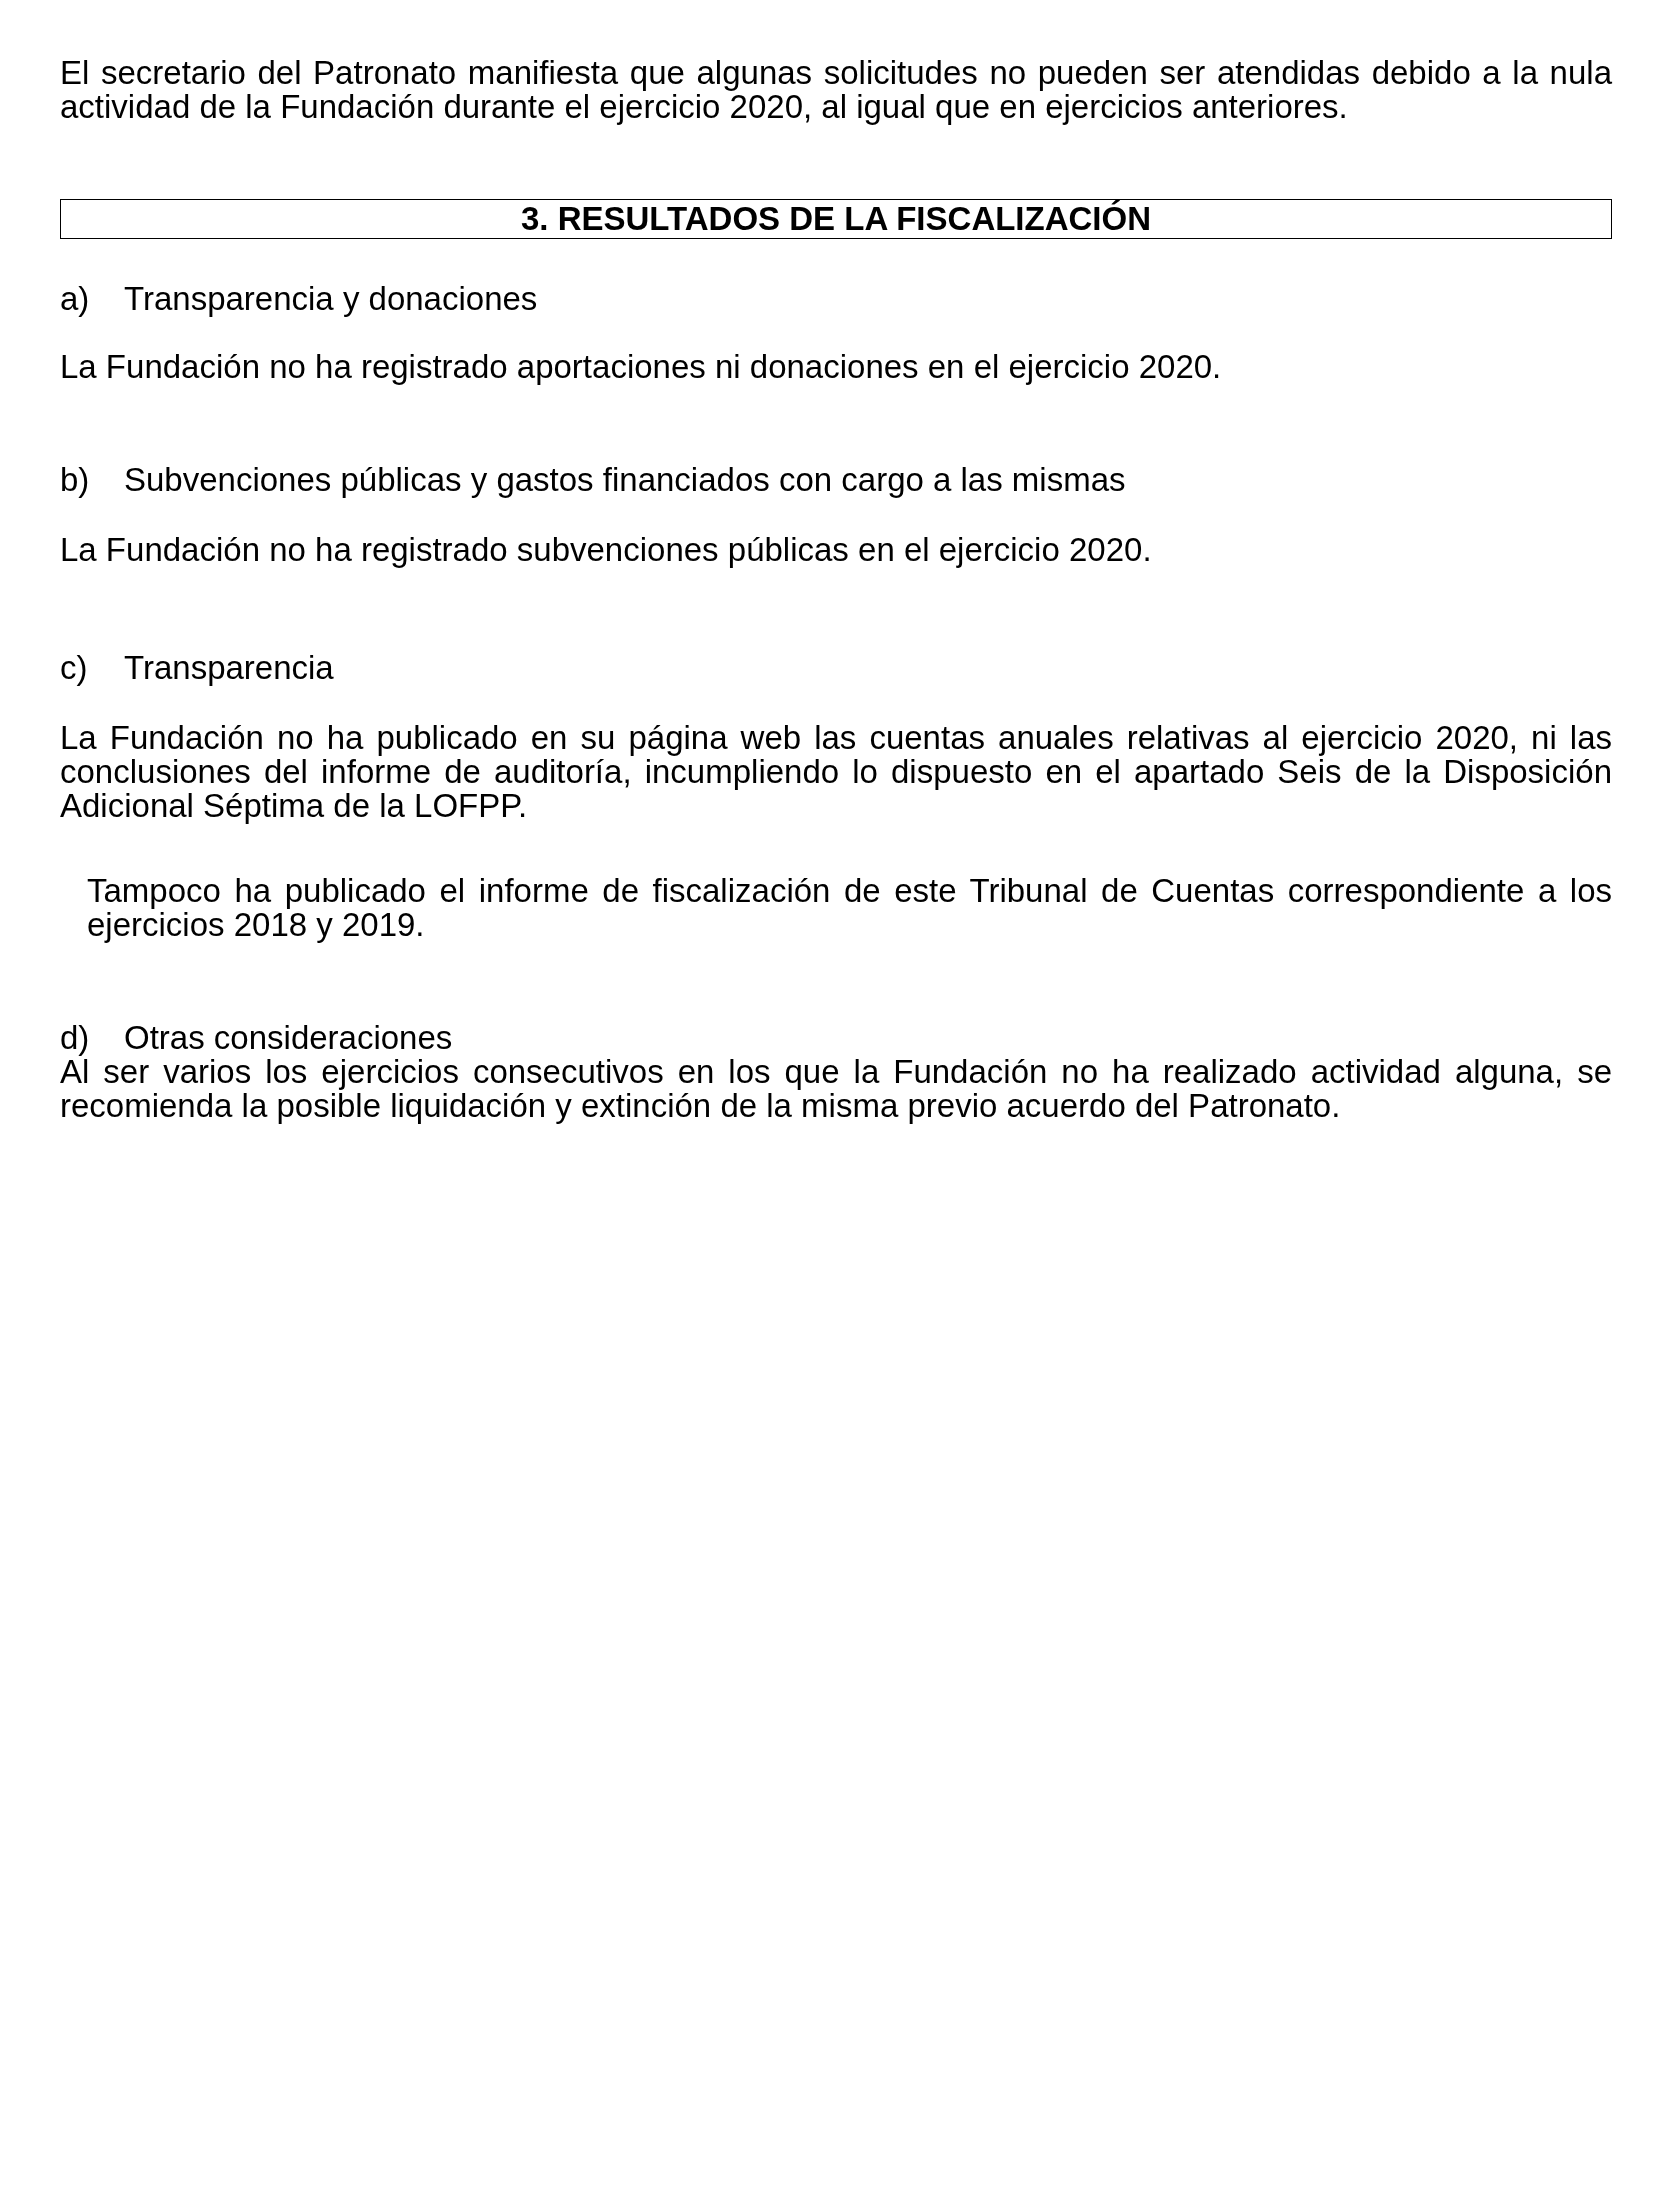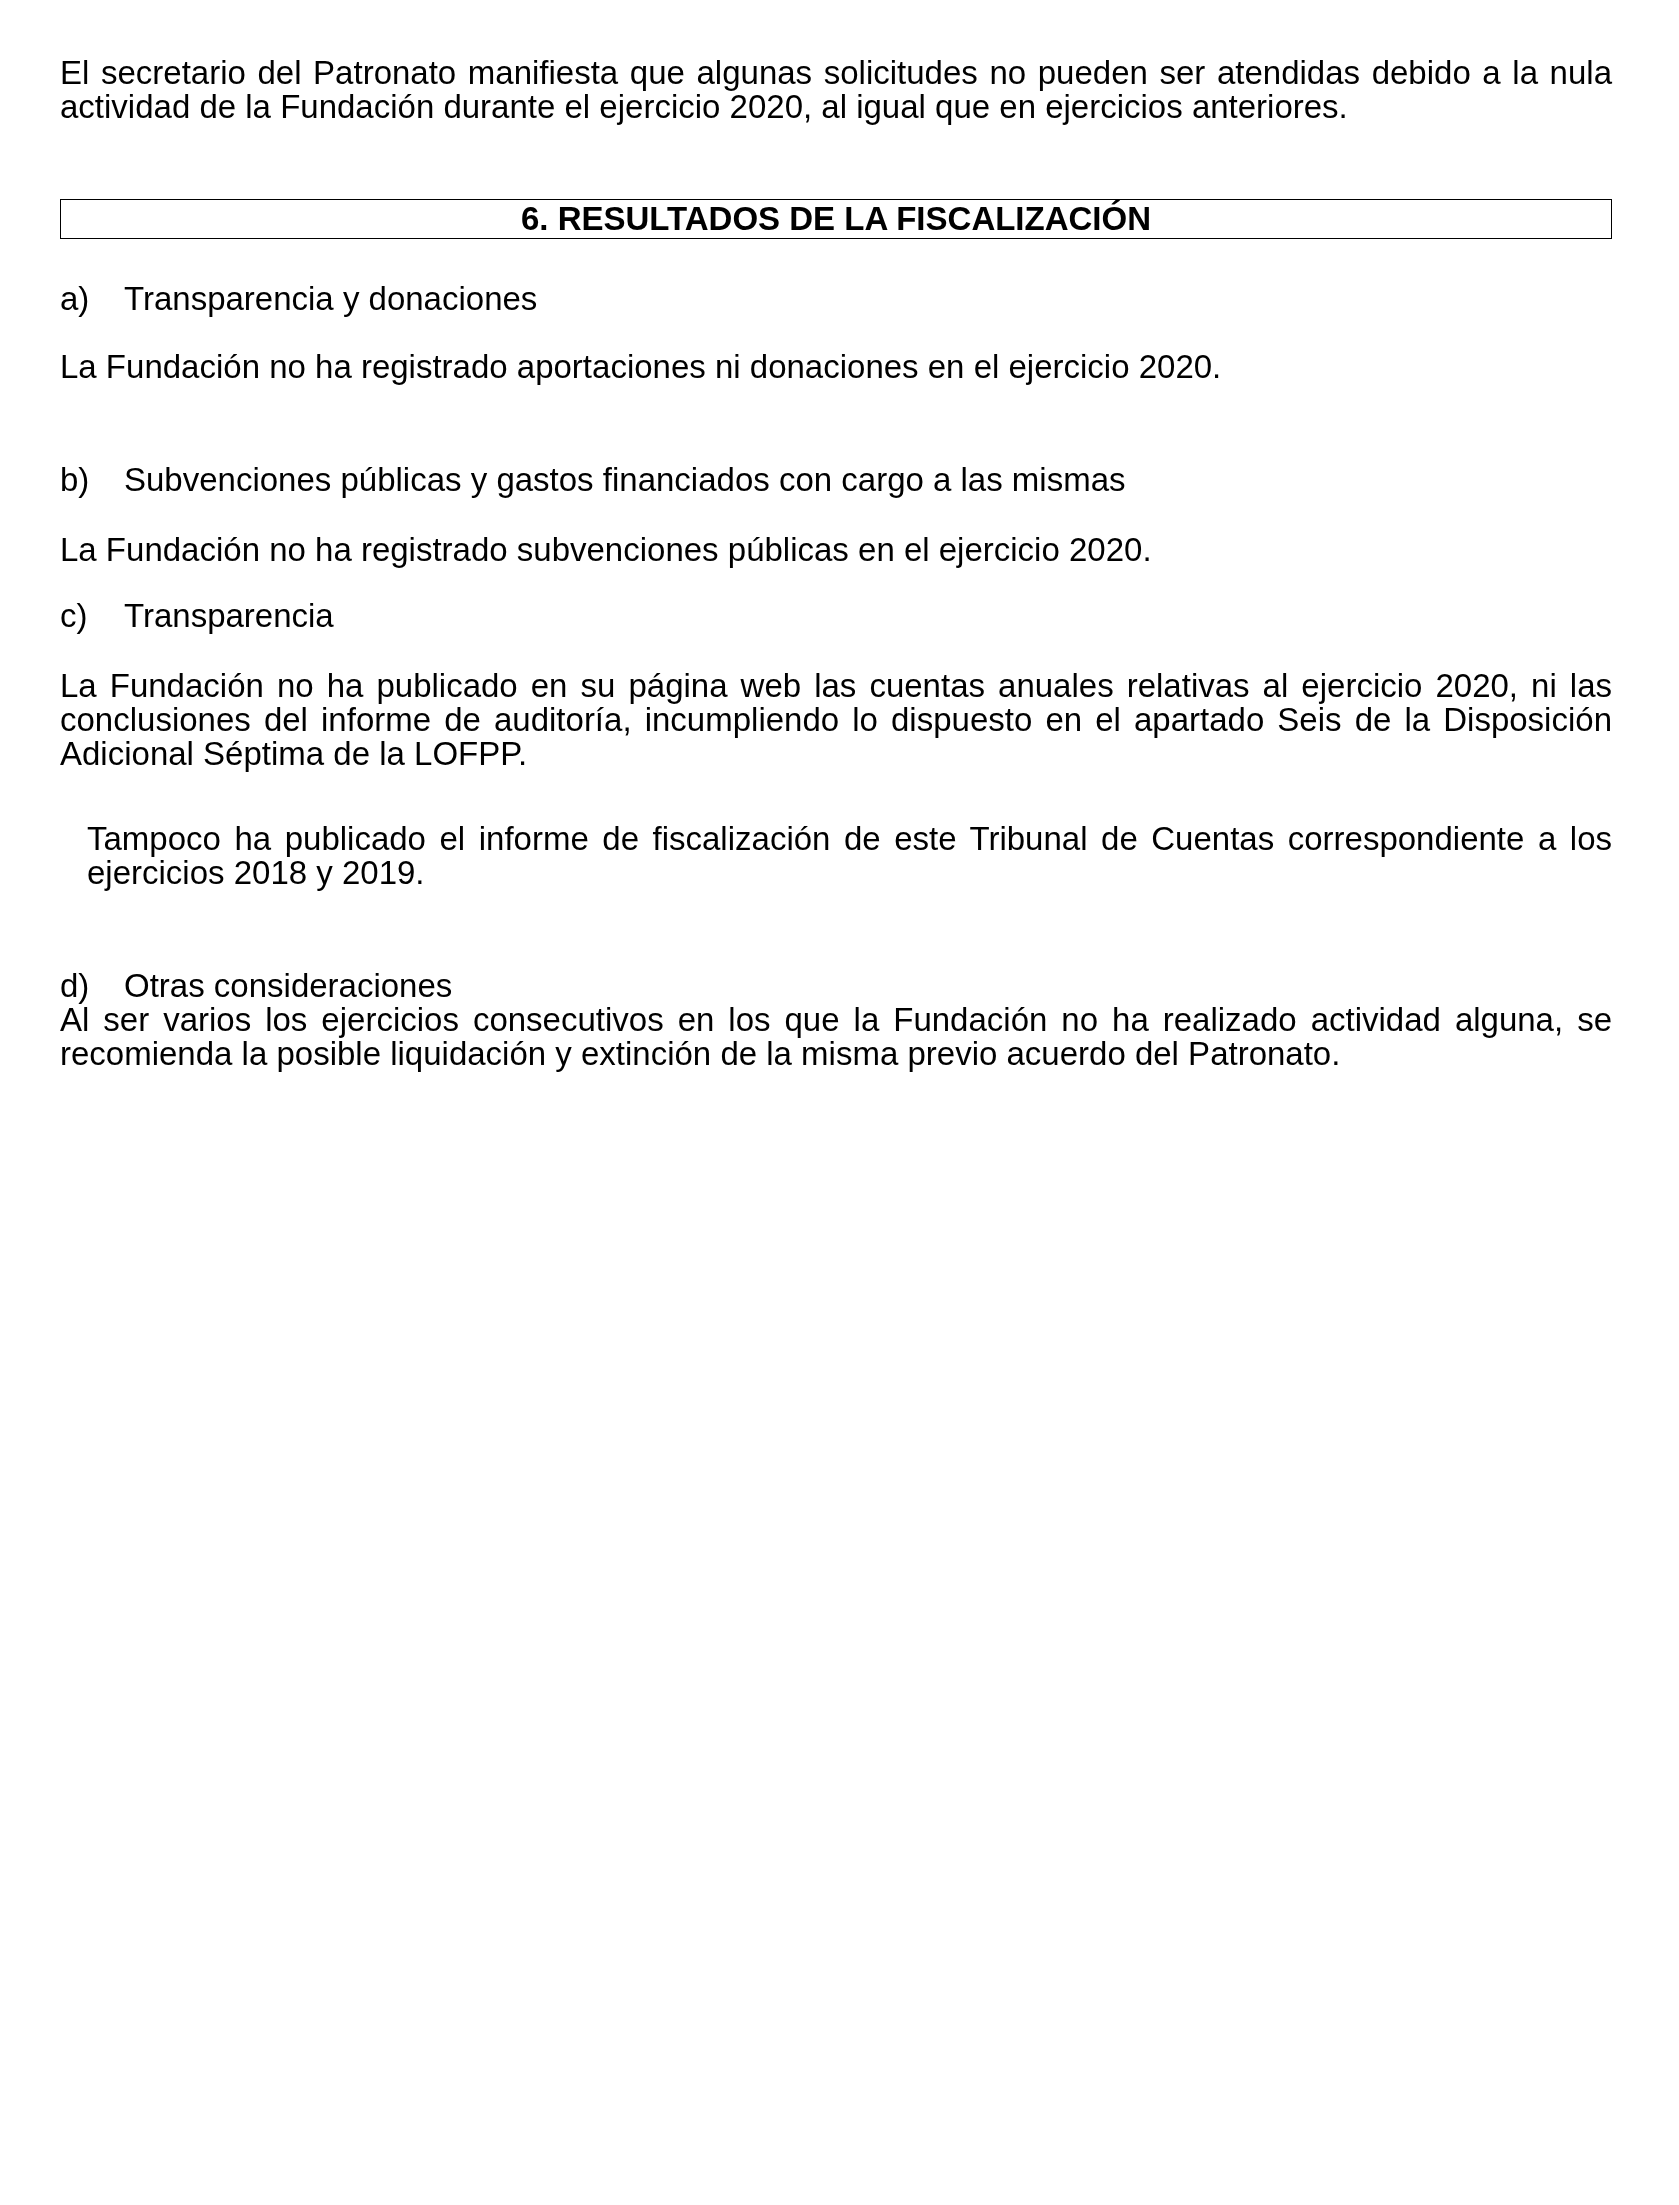--- a/index.html
+++ b/index.html
@@ -33,31 +33,31 @@
     font-weight: bold;
   }
   .heading { white-space: nowrap; }
   .marker { display: inline-block; width: 64px; }
   .mt43  { margin-top: 34px; }
   .mt45  { margin-top: 36px; }
   .mt51  { }
   .mt54  { margin-top: 43px; }
   .mt64  { margin-top: 51px; margin-left: 27px; }
   .mt100 { margin-top: 79px; }
-  .mt106 { margin-top: 32px; }
+  .mt106 { margin-top: 84px; }
 </style>
 </head>
 <body>
 
 <div class="page">
 
   <p class="para">El secretario del Patronato manifiesta que algunas solicitudes no pueden ser atendidas debido a la nula actividad de la Fundación durante el ejercicio 2020, al igual que en ejercicios anteriores.</p>
 
   <div class="title-box">
-    <span>6. RESULTADOS DE LA FISCALIZACIÓN</span>
+    <span>3. RESULTADOS DE LA FISCALIZACIÓN</span>
   </div>
 
   <p class="heading mt54"><span class="marker">a)</span><span>Transparencia y donaciones</span></p>
   <p class="para mt43">La Fundación no ha registrado aportaciones ni donaciones en el ejercicio 2020.</p>
 
   <p class="heading mt100"><span class="marker">b)</span><span>Subvenciones públicas y gastos financiados con cargo a las mismas</span></p>
   <p class="para mt45">La Fundación no ha registrado subvenciones públicas en el ejercicio 2020.</p>
 
   <p class="heading mt106"><span class="marker">c)</span><span>Transparencia</span></p>
   <p class="para mt45">La Fundación no ha publicado en su página web las cuentas anuales relativas al ejercicio 2020, ni las conclusiones del informe de auditoría, incumpliendo lo dispuesto en el apartado Seis de la Disposición Adicional Séptima de la LOFPP.</p>

